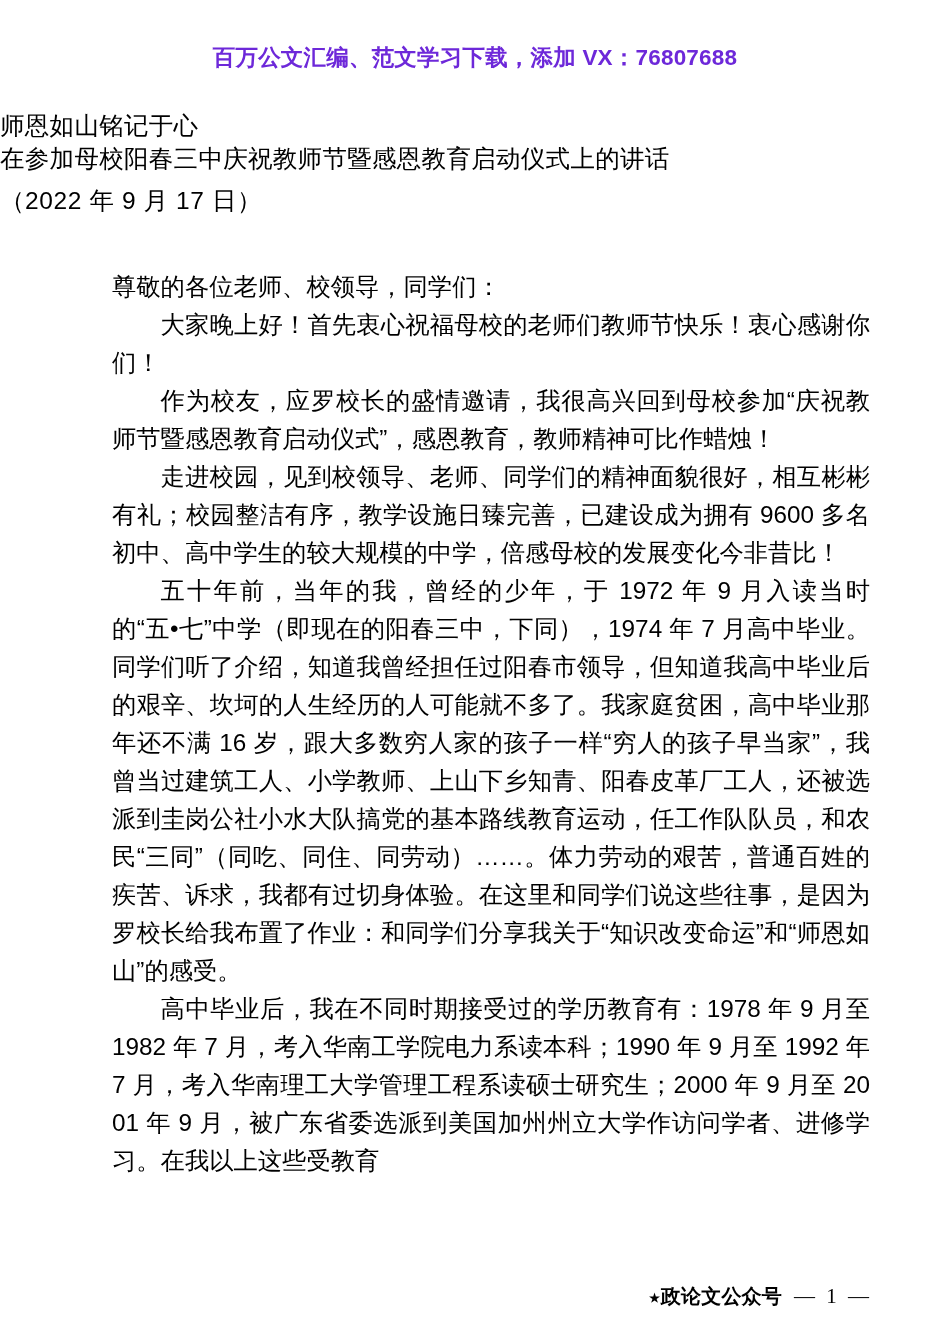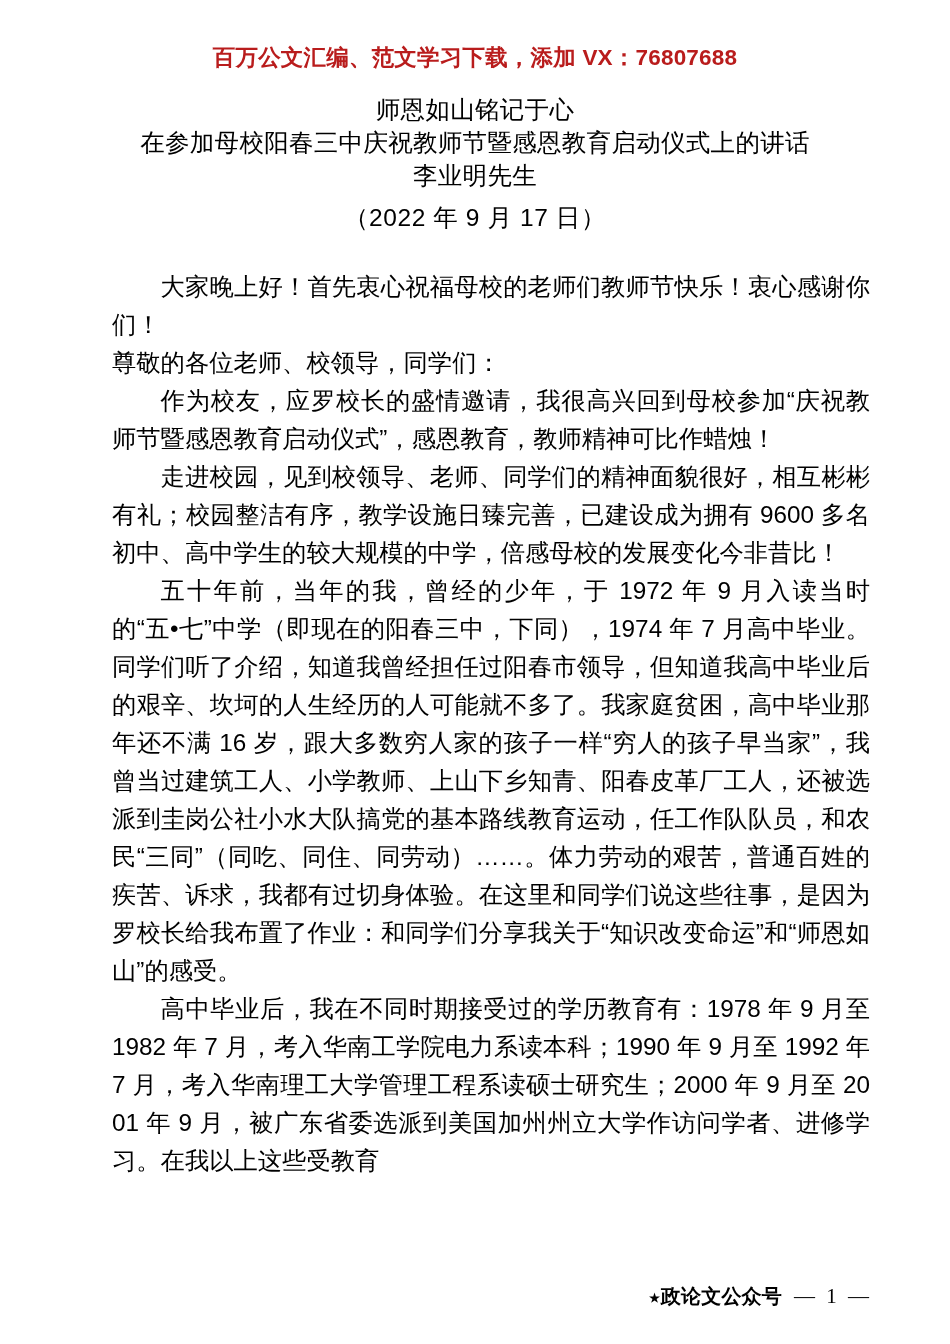--- a/index.html
+++ b/index.html
@@ -23,35 +23,35 @@
     box-sizing: border-box;
   }
 
   
   .promo-header {
     position: absolute;
     top: 44px;
     left: 0;
     width: 950px;
     text-align: center;
-    color: #b91c1c;
+    color: #6d28d9;
     font-size: 22.5px;
     font-weight: 700;
     letter-spacing: 0.2px;
     line-height: 1.2;
     white-space: nowrap;
   }
 
   
   .doc-titles {
     position: absolute;
-    top: 93px;
+    top: 109px;
     left: 0;
     width: 950px;
-    text-align: center;
+    text-align: left;
   }
   .title-line {
     font-size: 24.5px;
     font-weight: 400;
     line-height: 33px;
     letter-spacing: 0.3px;
     white-space: nowrap;
   }
   .date-line {
     font-size: 24.5px;
@@ -116,27 +116,26 @@
 </head>
 <body>
 
 <div class="page">
 
   <div class="promo-header">百万公文汇编、范文学习下载，添加 VX：76807688</div>
 
   <div class="doc-titles">
     <div class="title-line">师恩如山铭记于心</div>
     <div class="title-line">在参加母校阳春三中庆祝教师节暨感恩教育启动仪式上的讲话</div>
-    <div class="title-line">李业明先生</div>
     <div class="date-line">（2022 年 9 月 17 日）</div>
   </div>
 
   <div class="doc-body">
+    <p class="para">尊敬的各位老师、校领导，同学们：</p>
     <p class="para indent">大家晚上好！首先衷心祝福母校的老师们教师节快乐！衷心感谢你们！</p>
-    <p class="para">尊敬的各位老师、校领导，同学们：</p>
     <p class="para indent">作为校友，应罗校长的盛情邀请，我很高兴回到母校参加“庆祝教师节暨感恩教育启动仪式”，感恩教育，教师精神可比作蜡烛！</p>
     <p class="para indent">走进校园，见到校领导、老师、同学们的精神面貌很好，相互彬彬有礼；校园整洁有序，教学设施日臻完善，已建设成为拥有 9600 多名初中、高中学生的较大规模的中学，倍感母校的发展变化今非昔比！</p>
     <p class="para indent">五十年前，当年的我，曾经的少年，于 1972 年 9 月入读当时的“五•七”中学（即现在的阳春三中，下同），1974 年 7 月高中毕业。同学们听了介绍，知道我曾经担任过阳春市领导，但知道我高中毕业后的艰辛、坎坷的人生经历的人可能就不多了。我家庭贫困，高中毕业那年还不满 16 岁，跟大多数穷人家的孩子一样“穷人的孩子早当家”，我曾当过建筑工人、小学教师、上山下乡知青、阳春皮革厂工人，还被选派到圭岗公社小水大队搞党的基本路线教育运动，任工作队队员，和农民“三同”（同吃、同住、同劳动）……。体力劳动的艰苦，普通百姓的疾苦、诉求，我都有过切身体验。在这里和同学们说这些往事，是因为罗校长给我布置了作业：和同学们分享我关于“知识改变命运”和“师恩如山”的感受。</p>
     <p class="para indent">高中毕业后，我在不同时期接受过的学历教育有：1978 年 9 月至 1982 年 7 月，考入华南工学院电力系读本科；1990 年 9 月至 1992 年 7 月，考入华南理工大学管理工程系读硕士研究生；2000 年 9 月至 2001 年 9 月，被广东省委选派到美国加州州立大学作访问学者、进修学习。在我以上这些受教育</p>
   </div>
 
   <div class="footer">
     <div class="footer-inner">
       <span class="footer-brand">★政论文公众号</span>
       <span class="footer-page">— 1 —</span>

